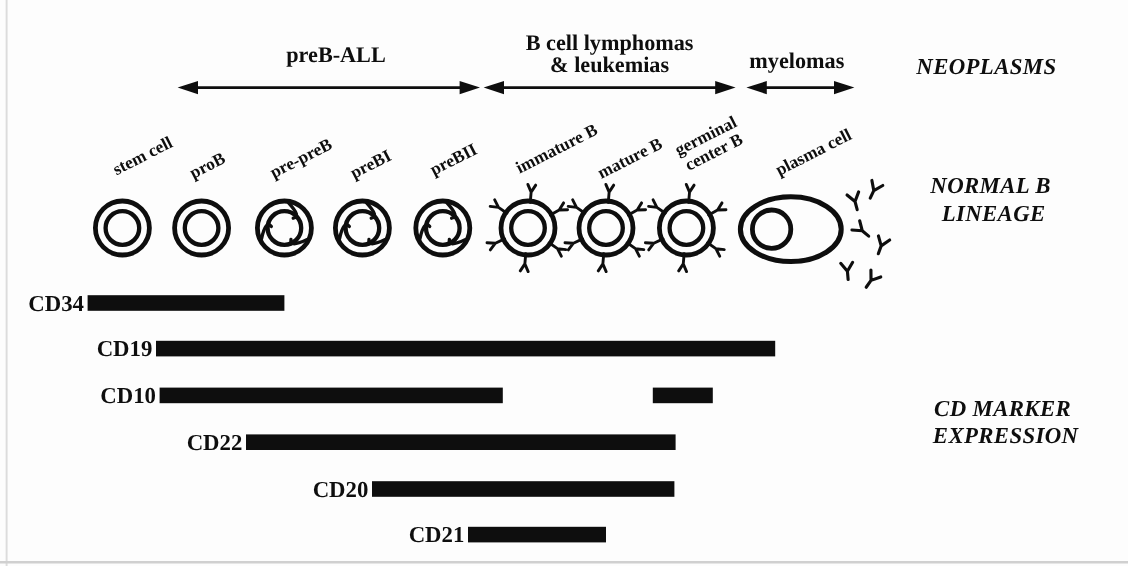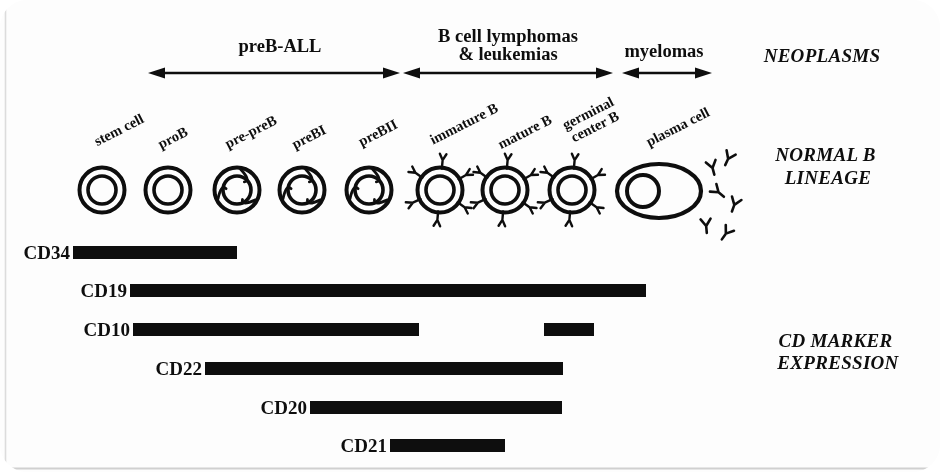--- a/index.html
+++ b/index.html
@@ -1,16 +1,16 @@
 <!DOCTYPE html>
 <html><head>
 <meta charset="utf-8">
 <style>
   html,body{margin:0;padding:0;background:#ffffff;}
-  #stage{position:relative;width:940px;height:472px;background:#fdfdfd;overflow:hidden;border-radius:27px;}
+  #stage{position:relative;width:940px;height:472px;background:#fdfdfd;overflow:hidden;}
   svg text{
     font-family:"Liberation Serif","DejaVu Serif",serif;
     font-weight:bold;
     fill:#0e0e0e;
   }
   .toplabel{font-size:18.5px;}
   .sidelabel{font-size:19px;font-style:italic;letter-spacing:.3px;}
   .cdlabel{font-size:19px;}
   .celllabel{font-size:14.5px;}
 </style>

